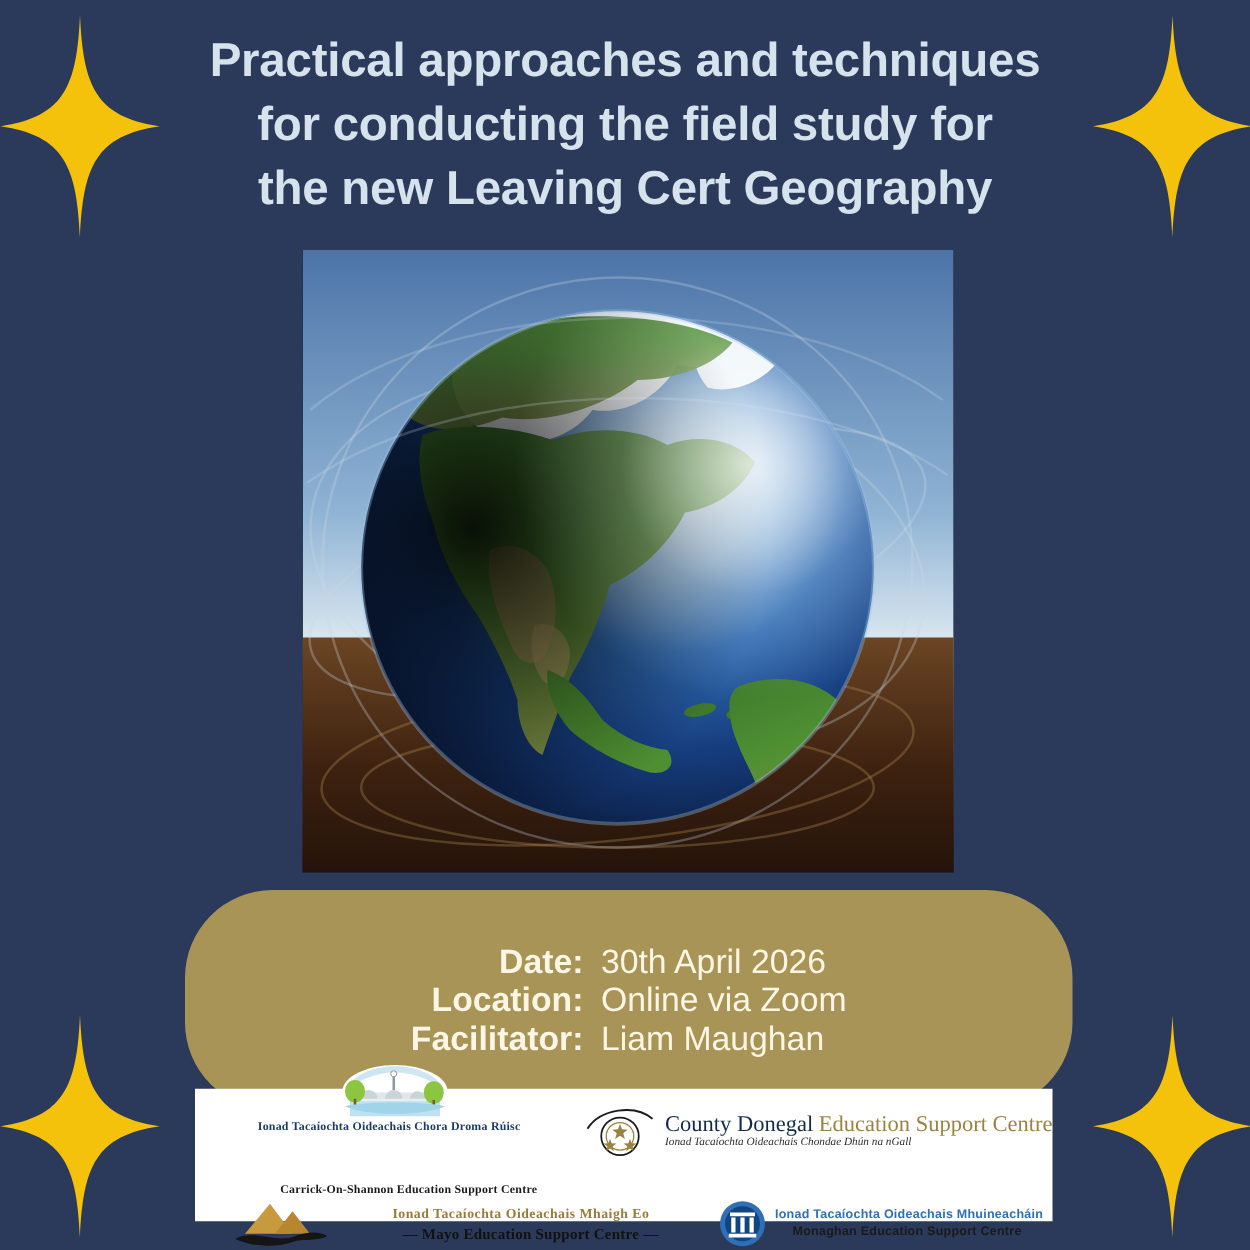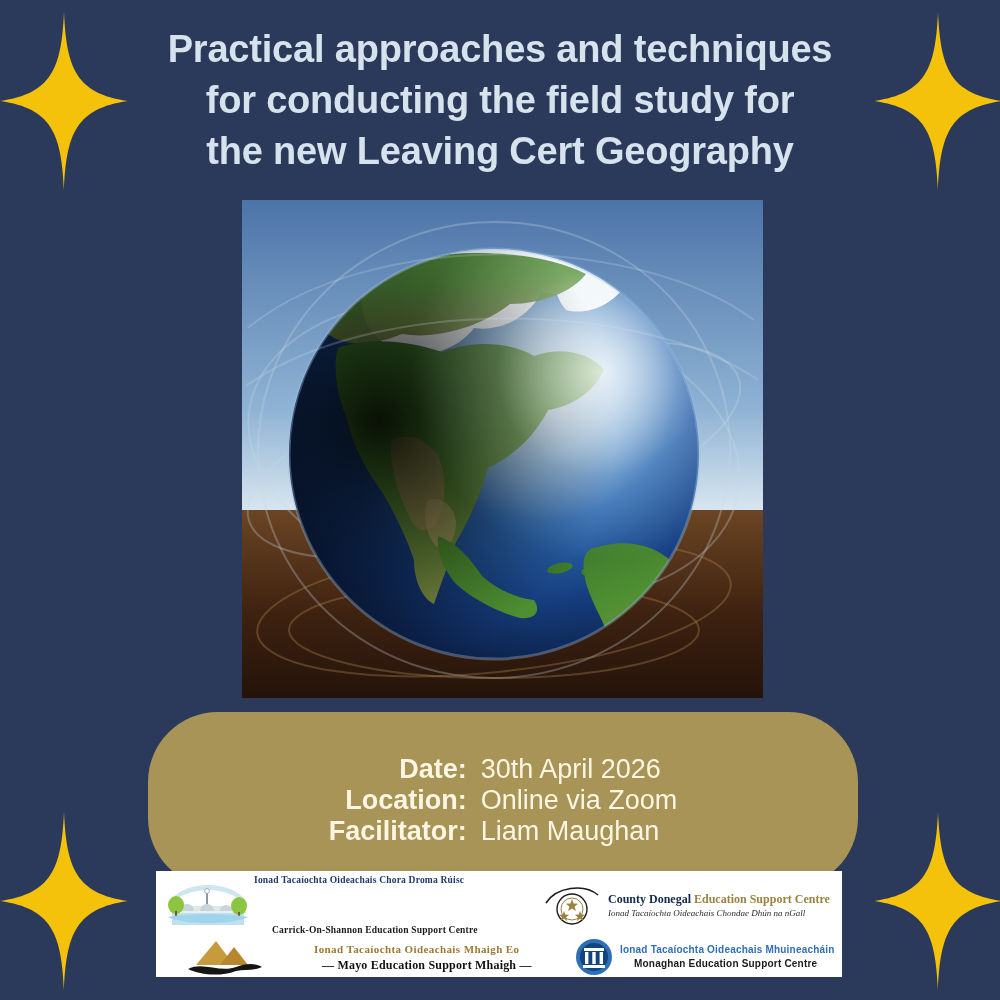--- a/index.html
+++ b/index.html
@@ -70,29 +70,29 @@
   }
   .logorow{display:flex;flex:1;align-items:center;}
   .logo{display:flex;align-items:center;}
   .logo-mark{flex:none;display:flex;align-items:center;justify-content:center;}
   .logo-mark svg{display:block;}
   .logo-text{display:flex;flex-direction:column;justify-content:center;}
 
   .ln1,.ln2{white-space:nowrap;font-family:"Liberation Serif",serif;}
 
   
-  .carrick{width:370px;padding-left:10px;}
+  .carrick{width:370px;padding-left:16px;flex-direction:column;}
   .carrick .logo-text{padding-left:4px;}
   .carrick .ln1{font-size:9.5px;color:#1b3a6b;font-weight:bold;letter-spacing:.2px;line-height:14px;}
   .carrick .ln2{font-size:9.5px;color:#1a1a1a;font-weight:bold;letter-spacing:.2px;line-height:14px;padding-left:18px;margin-top:36px;}
 
   
   .donegal{flex:1;padding-left:8px;}
   .donegal .logo-text{padding-left:6px;}
-  .donegal .ln1{font-size:12px;line-height:16px;color:#13294b;font-weight:bold;letter-spacing:0;}
+  .donegal .ln1{font-size:18px;line-height:16px;color:#13294b;font-weight:normal;letter-spacing:0;}
   .donegal .ln1 .gold{color:#9a8340;}
   .donegal .ln2{font-size:9px;line-height:13px;color:#2c2c2c;font-style:italic;font-family:"Liberation Serif",serif;}
 
   
   .mayo{width:370px;padding-left:30px;}
   .mayo .logo-text{padding-left:6px;margin-left:44px;}
   .mayo .ln1{font-size:11px;line-height:15px;color:#9a7b33;font-weight:bold;letter-spacing:.4px;}
   .mayo .ln2{font-size:12px;line-height:16px;color:#111;font-weight:bold;letter-spacing:.2px;padding-left:8px;}
 
   
@@ -329,21 +329,21 @@
       <div class="logo mayo">
         <span class="logo-mark">
           <svg width="78" height="40" viewBox="0 0 78 40" xmlns="http://www.w3.org/2000/svg">
             <path d="M10 28 L30 4 L48 28 Z" fill="#c79a3e"></path>
             <path d="M34 28 L48 10 L62 28 Z" fill="#b8862e"></path>
             <path d="M2 32 C16 24 34 36 50 30 C60 26 70 26 76 30 C68 34 58 32 50 34 C34 40 14 38 2 32 Z" fill="#151515"></path>
           </svg>
         </span>
         <span class="logo-text">
           <span class="ln1">Ionad Tacaíochta Oideachais Mhaigh Eo</span>
-          <span class="ln2">— Mayo Education Support Mhaigh —</span>
+          <span class="ln2">— Mayo Education Support Centre —</span>
         </span>
       </div>
 
       <div class="logo monaghan">
         <span class="logo-mark">
           <svg width="40" height="40" viewBox="0 0 40 40" xmlns="http://www.w3.org/2000/svg">
             <circle cx="20" cy="20" r="18" fill="#2f6fb5"></circle>
             <circle cx="20" cy="20" r="14" fill="#12457f"></circle>
             <rect x="10" y="11" width="20" height="3" fill="#ffffff"></rect>
             <rect x="11" y="15" width="3.4" height="12" fill="#ffffff"></rect>

